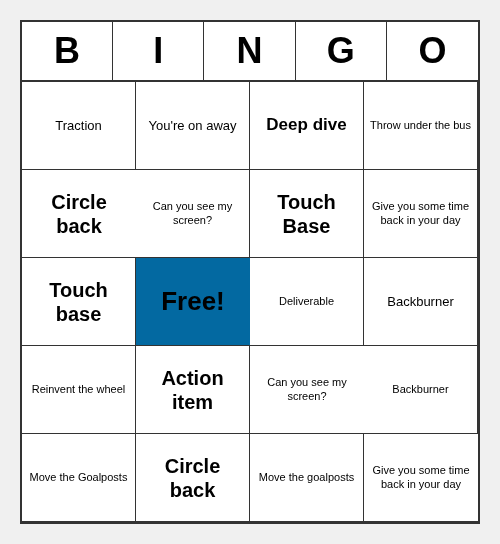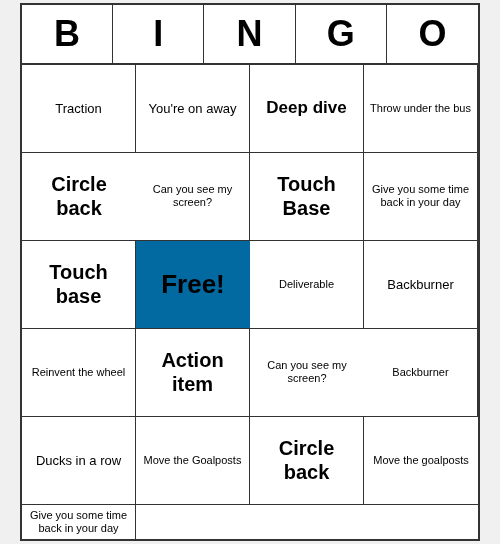--- a/index.html
+++ b/index.html
@@ -78,19 +78,18 @@
       <div class="cell cell-lg">Touch Base</div>
       <div class="cell cell-sm">Give you some time back in your day</div>
       <div class="cell cell-lg">Touch base</div>
       <div class="cell cell-free">Free!</div>
       <div class="cell cell-sm">Deliverable</div>
       <div class="cell cell-md">Backburner</div>
       <div class="cell cell-sm">Reinvent the wheel</div>
       <div class="cell cell-lg">Action item</div>
       <div class="cell cell-sm">Can you see my screen?</div>
       <div class="cell cell-sm">Backburner</div>
-      <div class="cell cell-md">Ducks in a row</div>
       <div class="cell cell-sm">Move the Goalposts</div>
       <div class="cell cell-lg">Circle back</div>
       <div class="cell cell-sm">Move the goalposts</div>
       <div class="cell cell-sm">Give you some time back in your day</div>
     </div>
 </div>
 
 </body></html>

